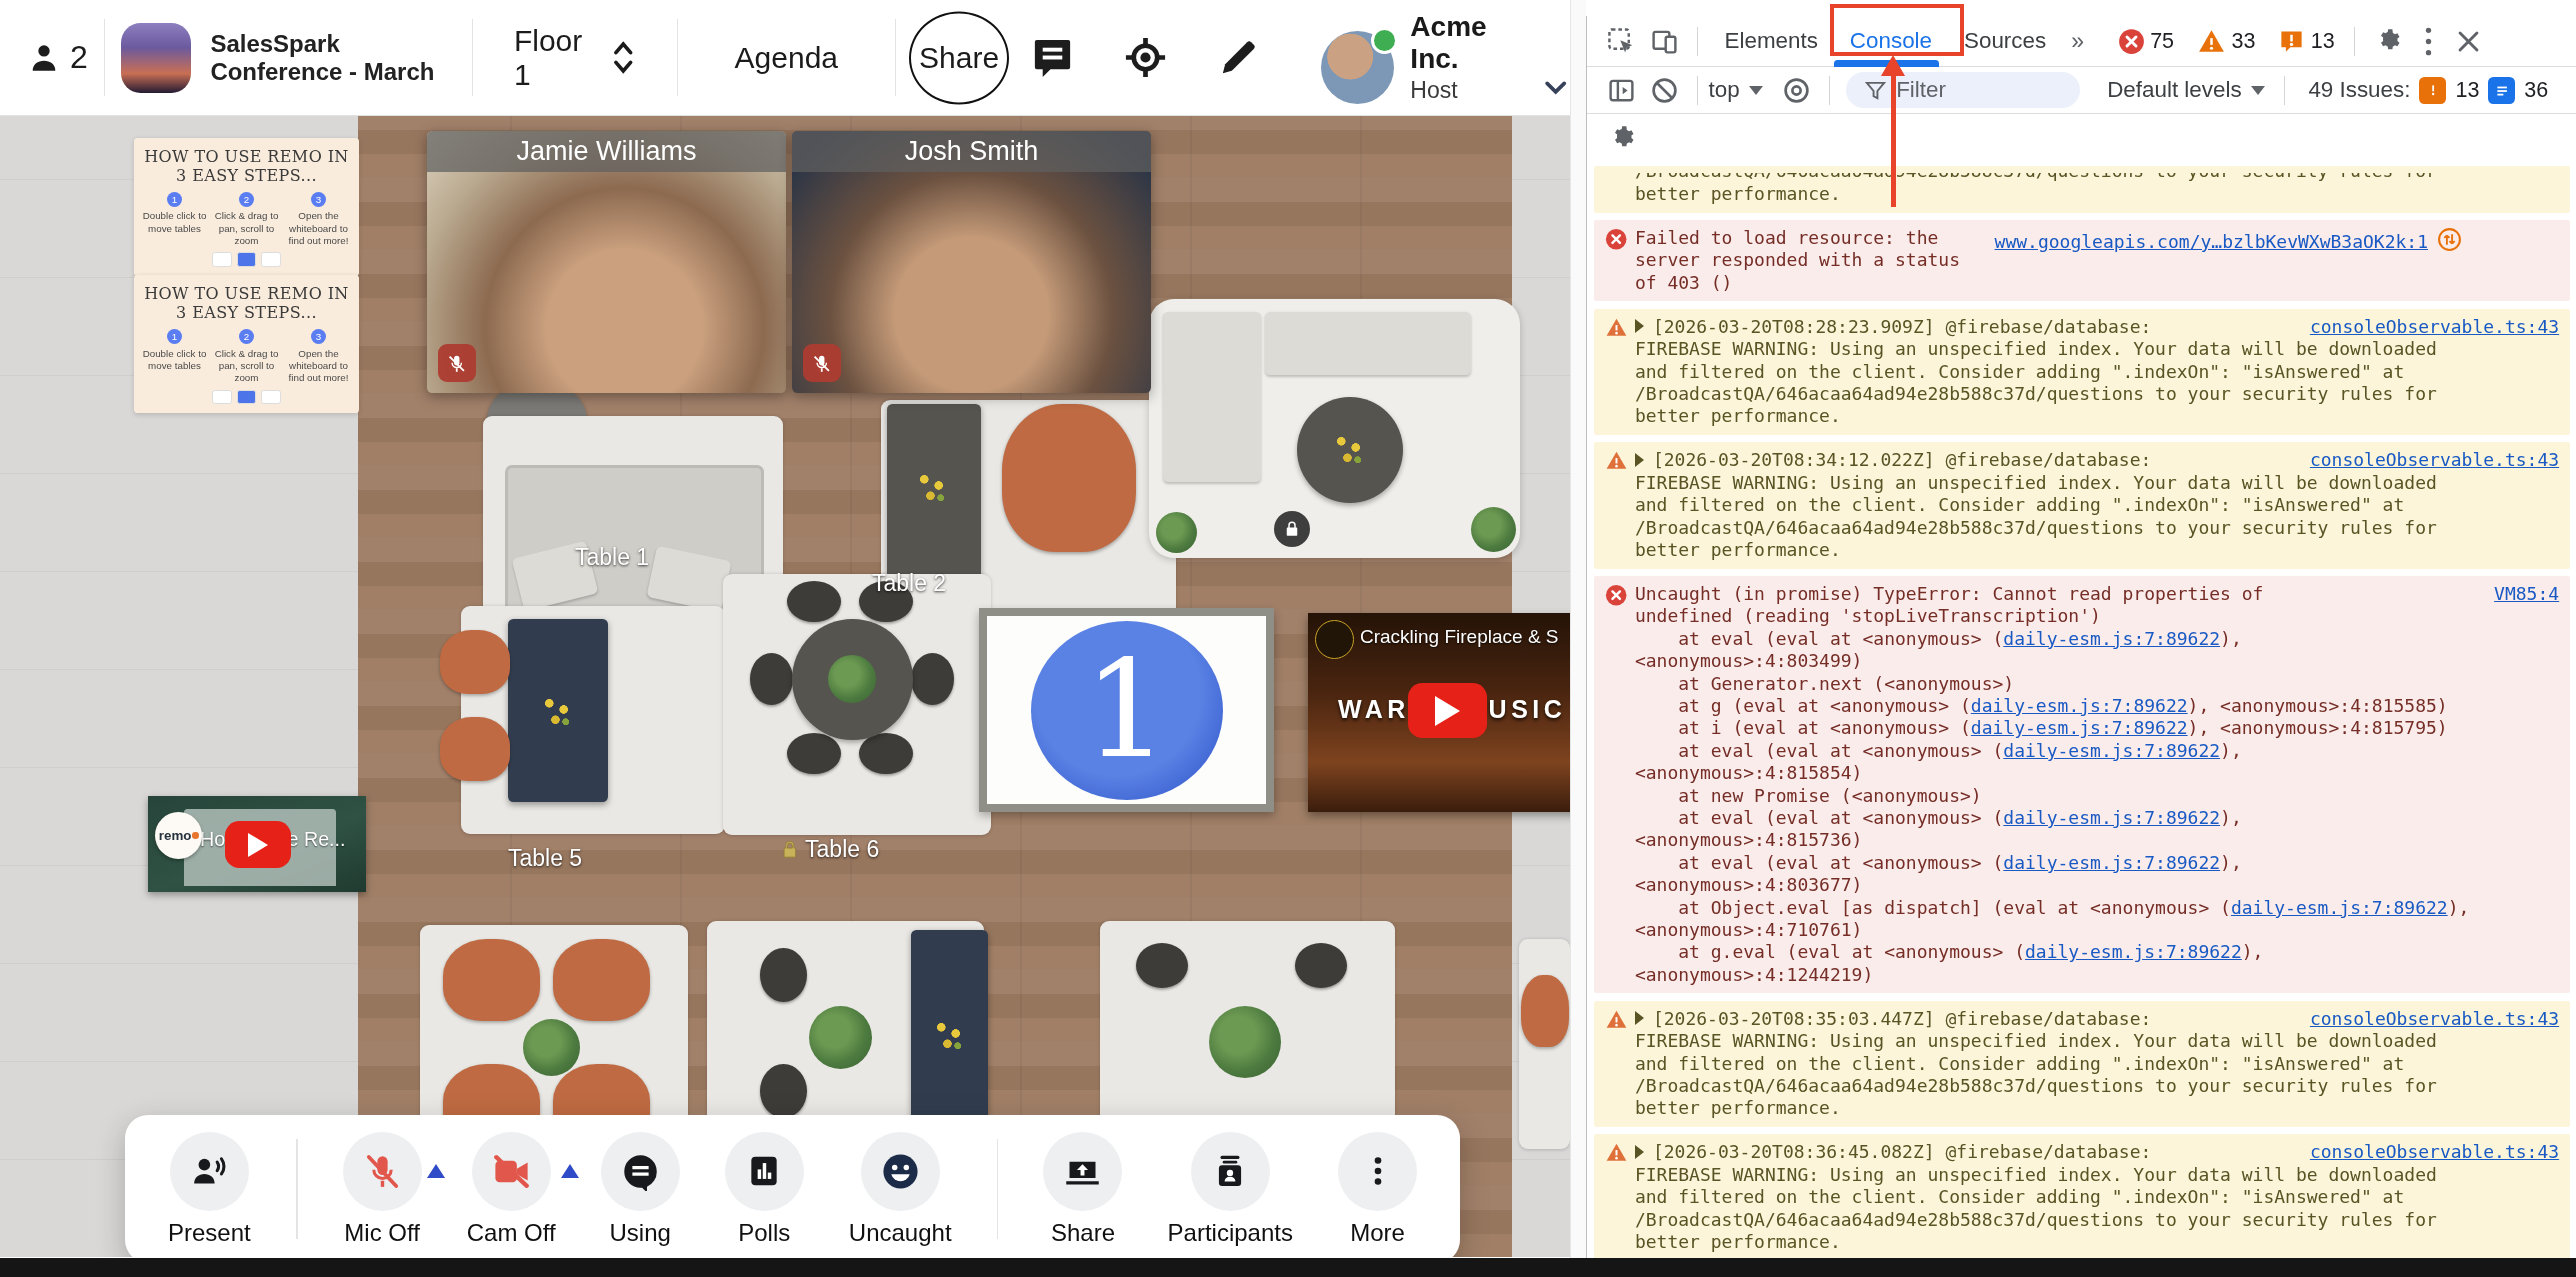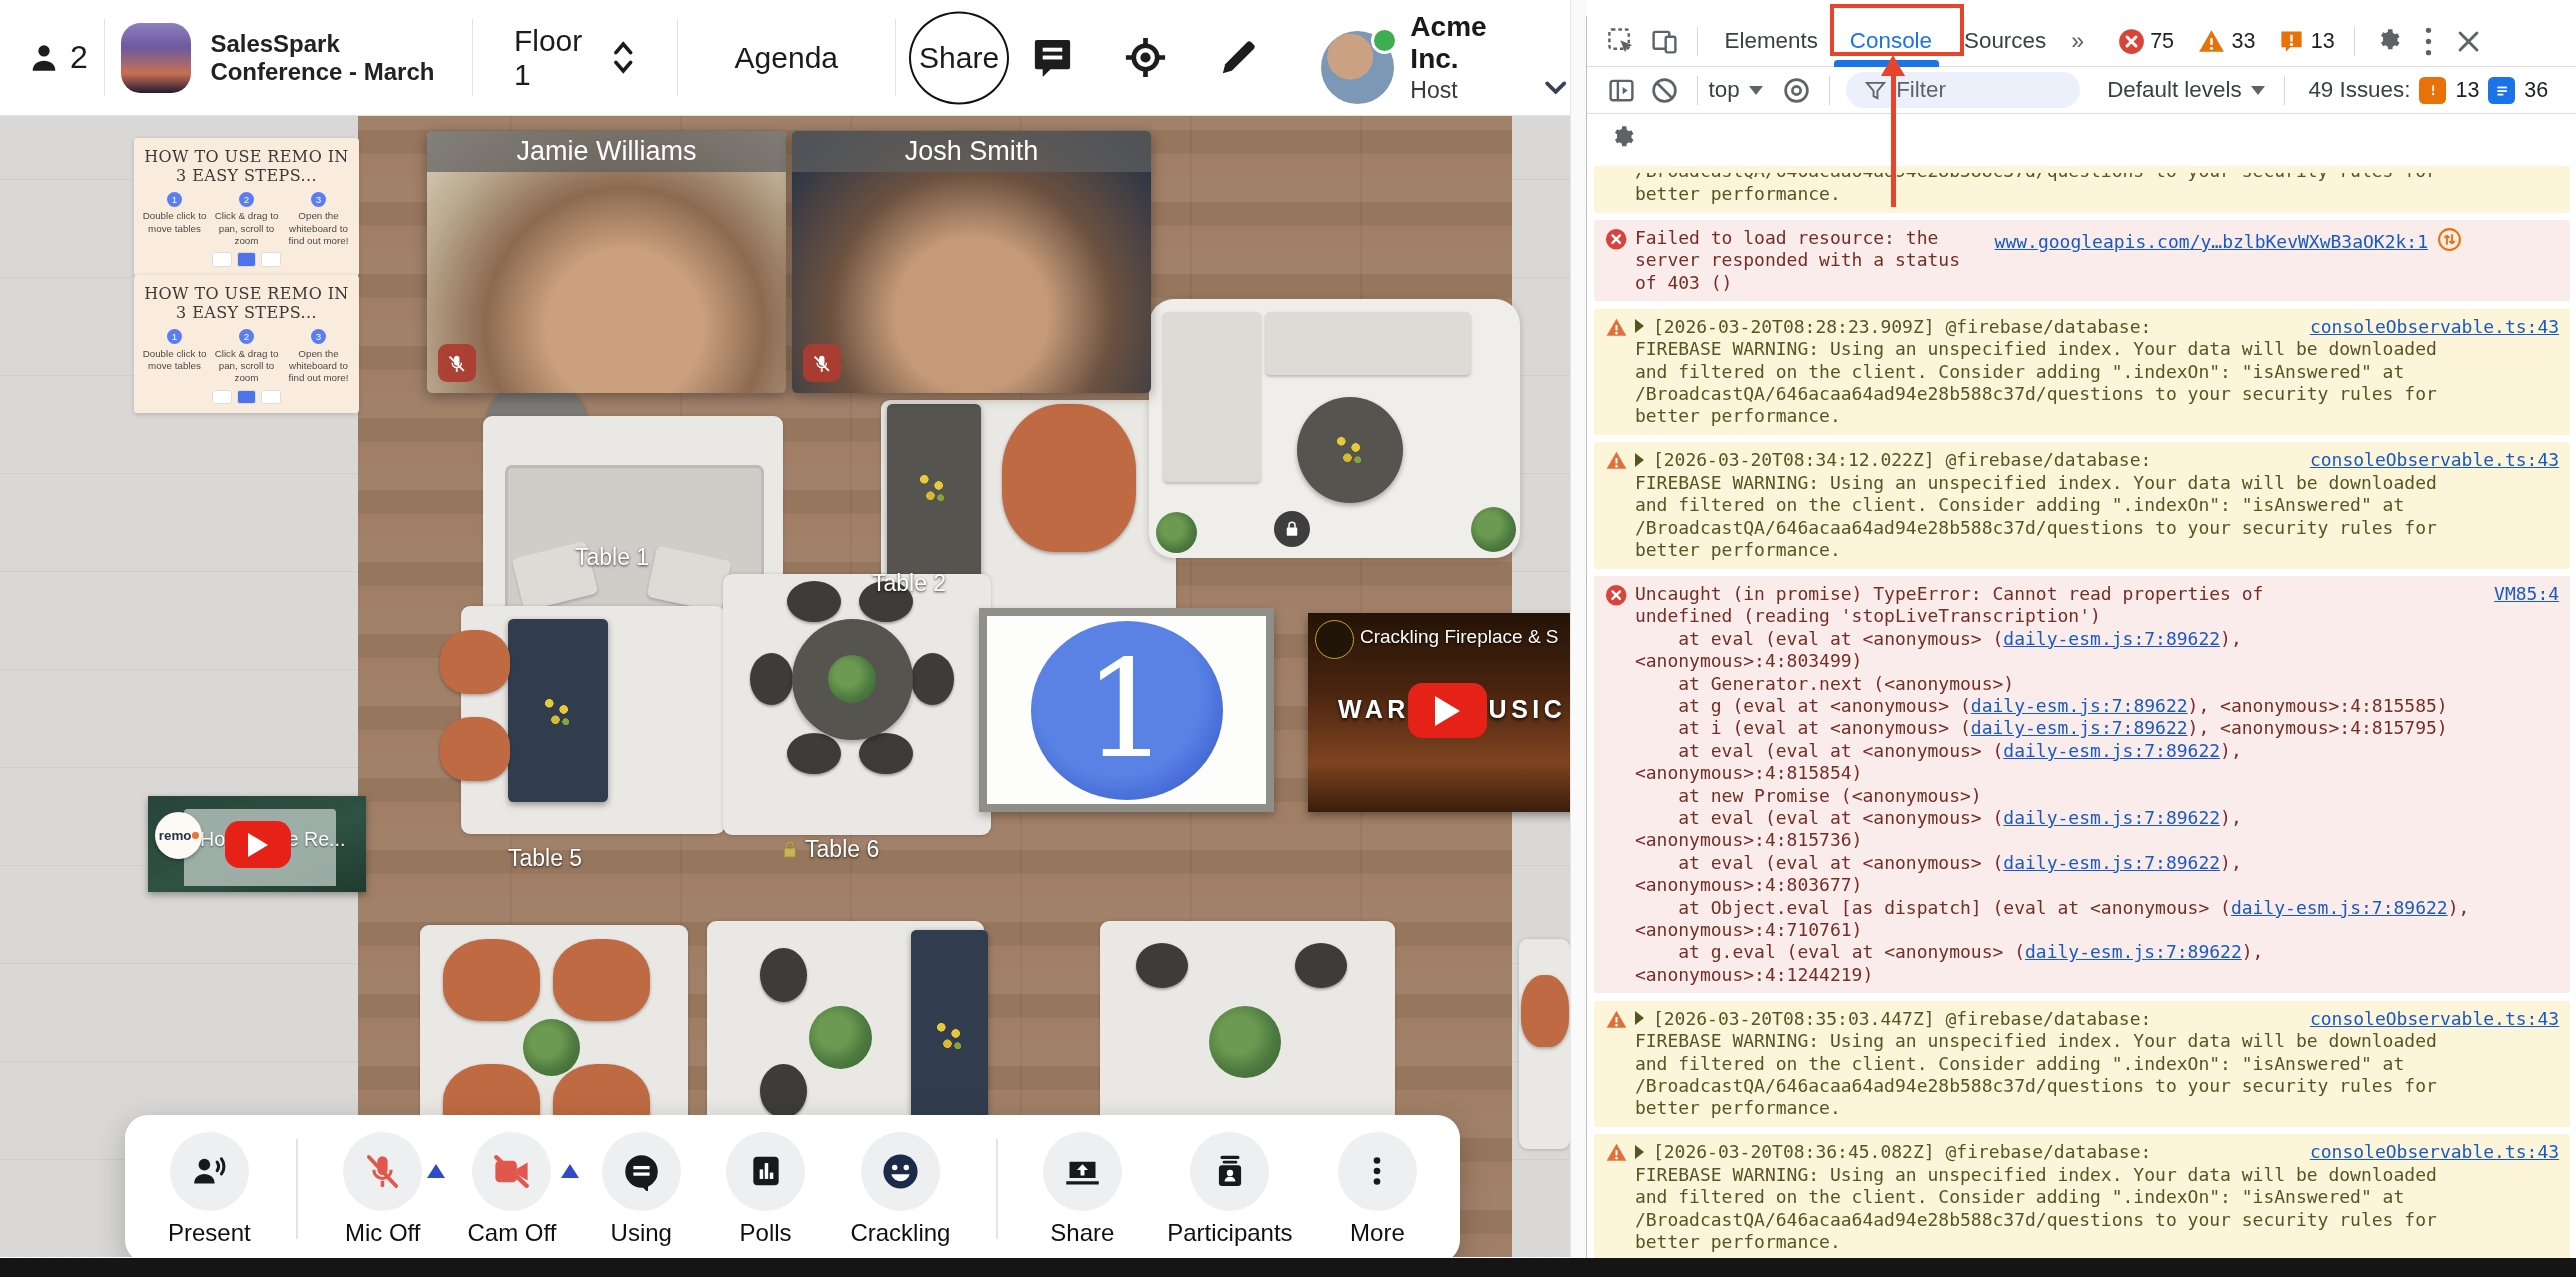--- a/index.html
+++ b/index.html
@@ -505,21 +505,21 @@
           </div>
           <div class="tb-btn">
             <div class="tb-circle icon-navy">
               <svg width="41" height="41" viewBox="0 0 24 24" fill="currentColor">
                 <circle cx="12" cy="12" r="10"></circle>
                 <circle cx="8.6" cy="9.6" r="1.6" fill="#fff"></circle>
                 <circle cx="15.4" cy="9.6" r="1.6" fill="#fff"></circle>
                 <path d="M6.6 13.6 a5.6 5.6 0 0 0 10.8 0 z" fill="#fff"></path>
               </svg>
             </div>
-            <div class="tb-label">Crackling</div>
+            <div class="tb-label">Uncaught</div>
           </div>
           <div class="tb-sep"></div>
           <div class="tb-btn">
             <div class="tb-circle icon-dark">
               <svg width="39" height="39" viewBox="0 0 24 24" fill="currentColor">
                 <path d="M4 6 h16 v10 h-16 z M2 18 h20 v2 h-20 z"></path>
                 <path d="M12 7.6 l3.4 3.4 h-2.2 v3.4 h-2.4 v-3.4 h-2.2 z" fill="#fff"></path>
               </svg>
             </div>
             <div class="tb-label">Share</div>

